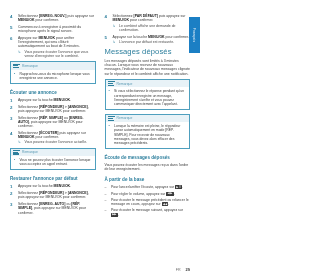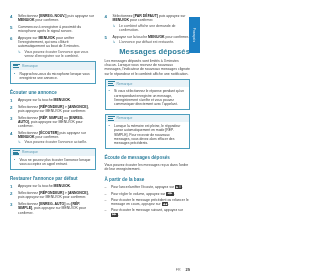--- a/index.html
+++ b/index.html
@@ -60,24 +60,23 @@
     font-size:3.6px;
     line-height:4.3px;
   }
   .subnote .step-text{color:#4a4a4a;}
 
   
   .h-main{
     color:#2d7f9d;
     font-size:7.6px;
     line-height:9px;
-    font-weight:bold;
+    font-weight:normal;
     margin:0 0 3px 0;
     letter-spacing:0.1px;
-    text-align:right;
   }
   .h-sub{
     color:#2d7f9d;
     font-size:4.6px;
     line-height:5.4px;
     font-weight:bold;
     margin:6px 0 2.5px 0;
   }
   .body-text{
     font-size:3.5px;

